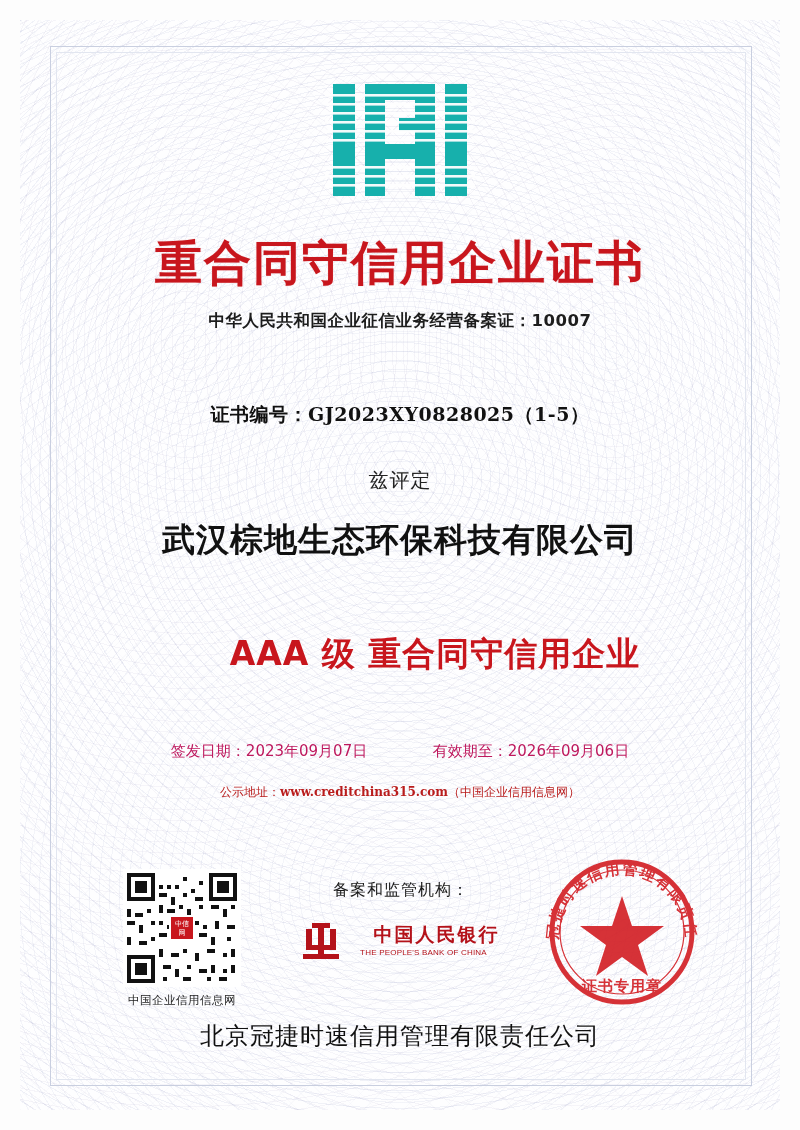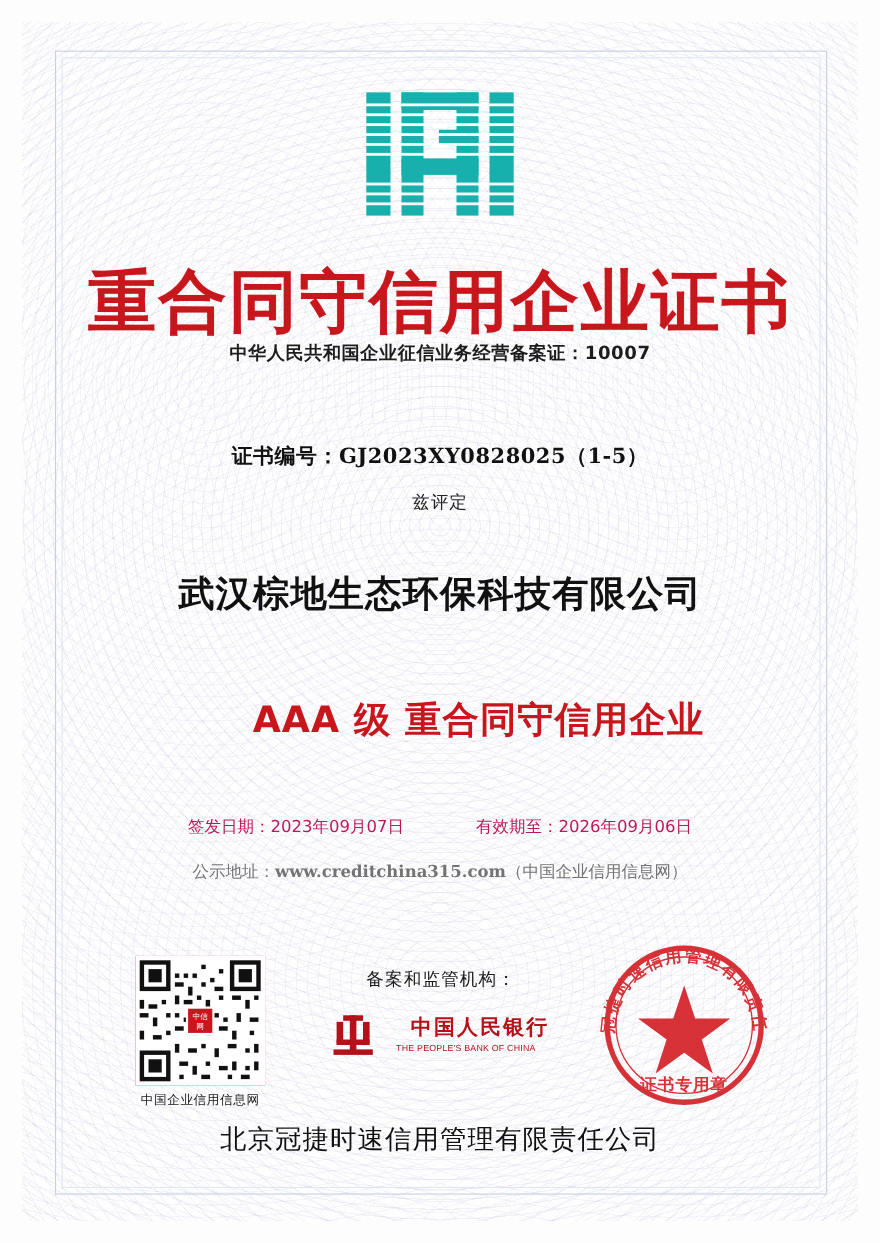--- a/index.html
+++ b/index.html
@@ -74,21 +74,21 @@
     height: 122px;
   }
 
   
   .main-title {
     position: absolute;
     left: 0; top: 232px;
     width: 800px;
     text-align: center;
     font-family: "DejaVu Sans", sans-serif;
-    font-size: 62px;
+    font-size: 47px;
     font-weight: bold;
     letter-spacing: 2px;
     color: #c8161d;
     text-shadow: 0 0 1px rgba(200,22,29,0.35);
   }
   .sub-title {
     position: absolute;
     left: 0; top: 310px;
     width: 800px;
     text-align: center;
@@ -106,25 +106,25 @@
     text-align: center;
     font-family: "DejaVu Serif", serif;
     font-size: 19px;
     font-weight: bold;
     color: #111111;
     letter-spacing: 0.5px;
   }
 
   .hereby {
     position: absolute;
-    left: 0; top: 447px;
-    width: 800px;
-    text-align: center;
-    font-family: "DejaVu Sans", sans-serif;
-    font-size: 16px;
+    left: 0; top: 467px;
+    width: 800px;
+    text-align: center;
+    font-family: "DejaVu Sans", sans-serif;
+    font-size: 20px;
     color: #222222;
     letter-spacing: 1px;
   }
 
   .company {
     position: absolute;
     left: 0; top: 518px;
     width: 800px;
     text-align: center;
     font-family: "DejaVu Sans", sans-serif;
@@ -158,22 +158,22 @@
     color: #be185d;
   }
   .dates .gap { display: inline-block; width: 56px; }
 
   .urls {
     position: absolute;
     left: 0; top: 780px;
     width: 800px;
     text-align: center;
     font-family: "DejaVu Sans", sans-serif;
-    font-size: 15px;
-    color: #737373;
+    font-size: 12px;
+    color: #b91c1c;
     line-height: 25px;
   }
   .urls .u { font-family: "DejaVu Serif", serif; font-weight: bold; }
 
   
   .qr-block {
     position: absolute;
     left: 120px;
     top: 869px;
     width: 124px;

